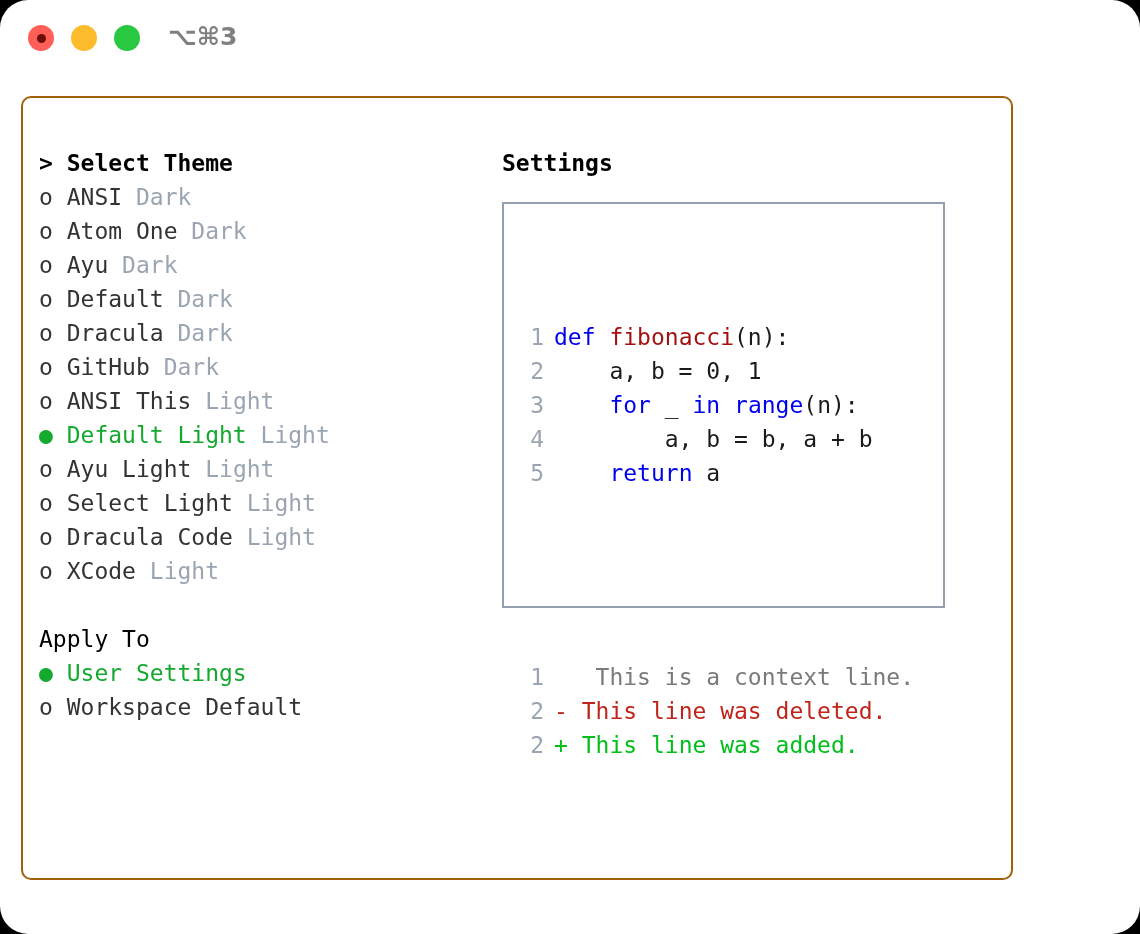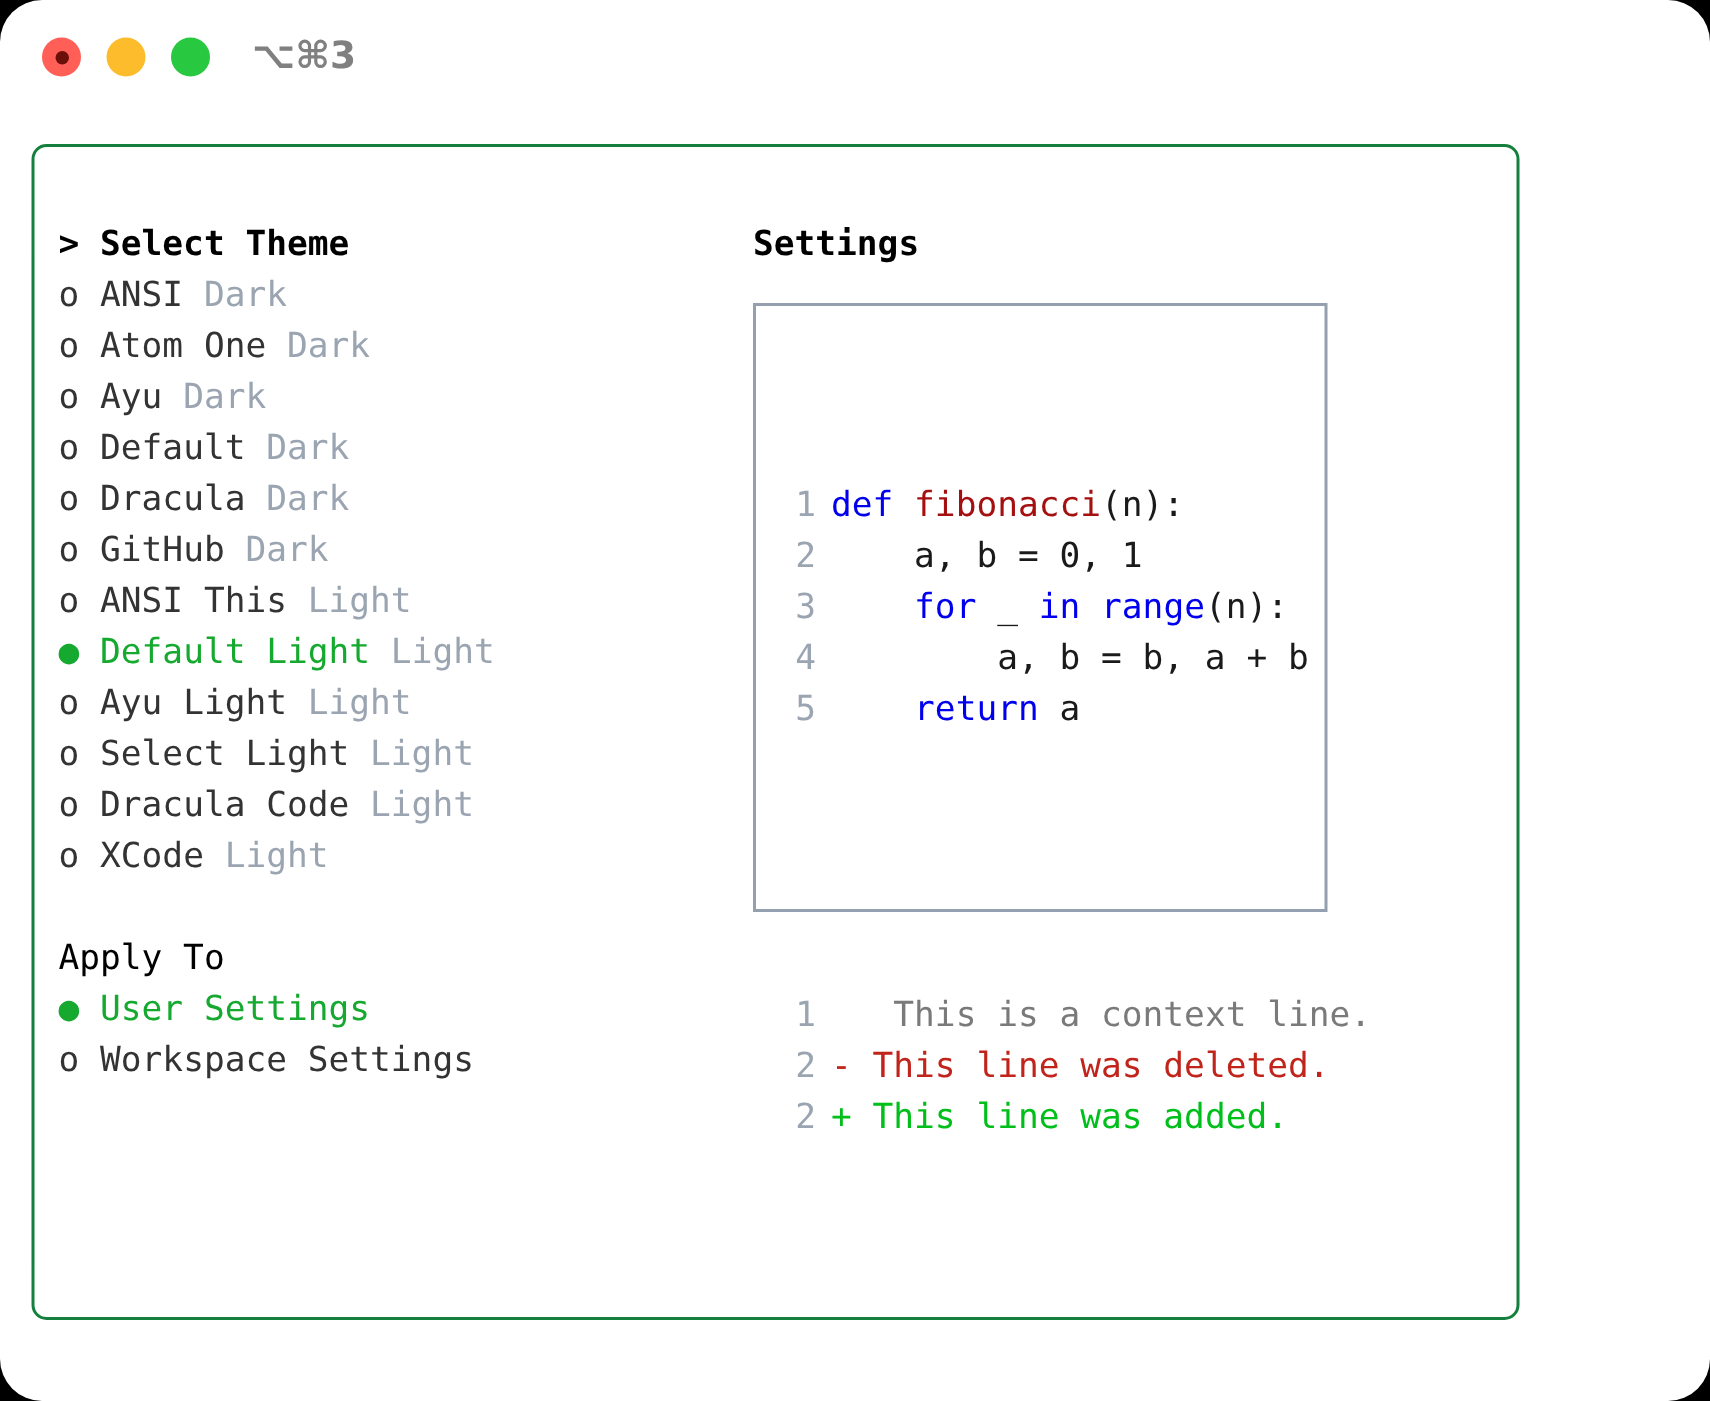--- a/index.html
+++ b/index.html
@@ -71,21 +71,21 @@
     white-space: pre;
   }
 
   
   .panel {
     position: absolute;
     left: 21px;
     top: 96px;
     width: 992px;
     height: 784px;
-    border: 2px solid #15803d;
+    border: 2px solid #a16207;
     border-radius: 10px;
     box-sizing: border-box;
     background: #ffffff;
   }
 
   .panel-inner {
     position: absolute;
     left: 0; top: 0;
     width: 100%; height: 100%;
   }
@@ -153,21 +153,21 @@
   .preview-title {
     font-family: "DejaVu Sans Mono", monospace;
     font-weight: bold;
     font-size: 23px;
     line-height: 34px;
     color: #000000;
     white-space: pre;
   }
   .preview-box {
     margin-top: 22px;
-    width: 383px;
+    width: 443px;
     height: 406px;
     border: 2px solid #94a0b0;
     box-sizing: border-box;
     background: #ffffff;
     position: relative;
   }
   .code {
     position: absolute;
     left: 18px;
     top: 48px;
@@ -222,21 +222,21 @@
             <div class="opt-row selected"><span class="marker">●</span><span class="label"> Default Light</span><span class="tag"> Light</span></div>
             <div class="opt-row"><span class="marker">o</span><span class="label"> Ayu Light</span><span class="tag"> Light</span></div>
             <div class="opt-row"><span class="marker">o</span><span class="label"> Select Light</span><span class="tag"> Light</span></div>
             <div class="opt-row"><span class="marker">o</span><span class="label"> Dracula Code</span><span class="tag"> Light</span></div>
             <div class="opt-row"><span class="marker">o</span><span class="label"> XCode</span><span class="tag"> Light</span></div>
           </div>
 
         <div class="apply-head">Apply To</div>
         <div id="apply-list">
             <div class="opt-row selected"><span class="marker">●</span><span class="label"> User Settings</span></div>
-            <div class="opt-row"><span class="marker">o</span><span class="label"> Workspace Settings</span></div>
+            <div class="opt-row"><span class="marker">o</span><span class="label"> Workspace Default</span></div>
           </div>
 
       </div>
 
       <div class="right-col">
         <div class="preview-title">Settings</div>
         <div class="preview-box">
           <div class="code">
             <div id="code-lines"><div class="code-line"><span class="lnum">1</span><span class="kw">def </span><span class="fn">fibonacci</span><span class="pl">(n):</span></div><div class="code-line"><span class="lnum">2</span><span class="pl">    a, b = 0, 1</span></div><div class="code-line"><span class="lnum">3</span><span class="pl">    </span><span class="kw">for</span><span class="pl"> _ </span><span class="kw">in</span><span class="pl"> </span><span class="kw">range</span><span class="pl">(n):</span></div><div class="code-line"><span class="lnum">4</span><span class="pl">        a, b = b, a + b</span></div><div class="code-line"><span class="lnum">5</span><span class="pl">    </span><span class="kw">return</span><span class="pl"> a</span></div></div>
             <div class="spacer"></div>

